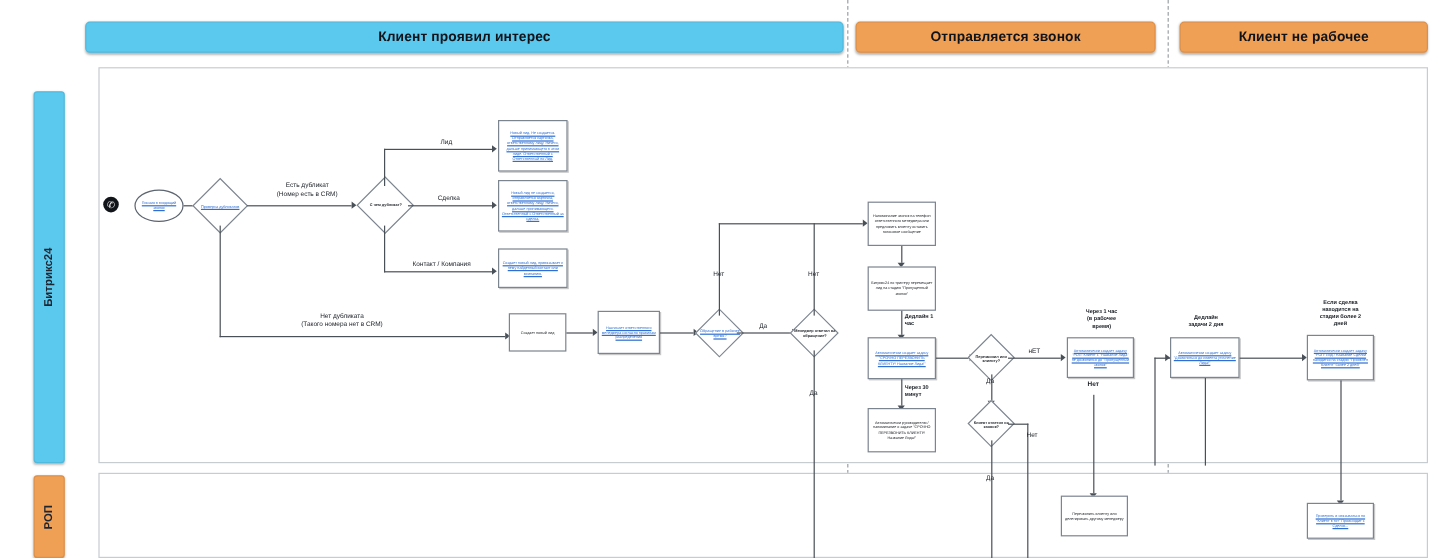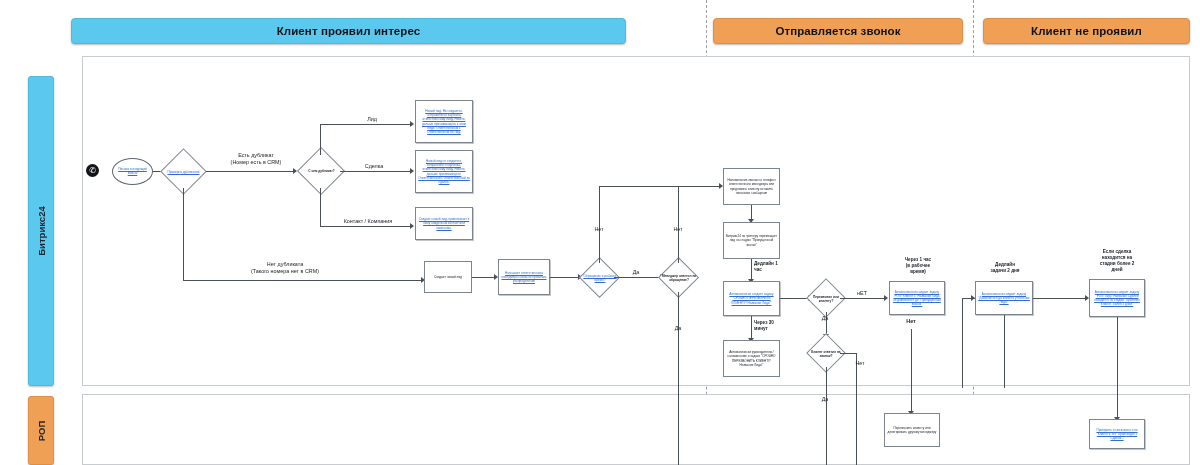--- a/index.html
+++ b/index.html
@@ -137,28 +137,28 @@
   .elbl.sm{font-size:4.6px;}
 </style>
 </head>
 <body>
 
 <div id="board">
 
   <div class="phase-sep" style="left:706px;"></div>
   <div class="phase-sep" style="left:973px;"></div>
 
-  <div class="phase-band phase-blue" style="left:71px;width:555px;">
+  <div class="phase-band phase-blue" style="left:71px;width:632px;">
     <span>Клиент проявил интерес</span>
   </div>
   <div class="phase-band phase-orange" style="left:713px;width:250px;">
     <span>Отправляется звонок</span>
   </div>
   <div class="phase-band phase-orange" style="left:983px;width:207px;">
-    <span>Клиент не проявил</span>
+    <span>Клиент не рабочее</span>
   </div>
 
   <div class="lane-tab lane-tab-blue" style="top:76px;height:310px;">
     <span>Битрикс24</span>
   </div>
   <div class="lane-tab lane-tab-orange" style="top:396px;height:69px;">
     <span>РОП</span>
   </div>
 
   <div class="lane-body" style="left:82px;top:56px;width:1108px;height:330px;"></div>

